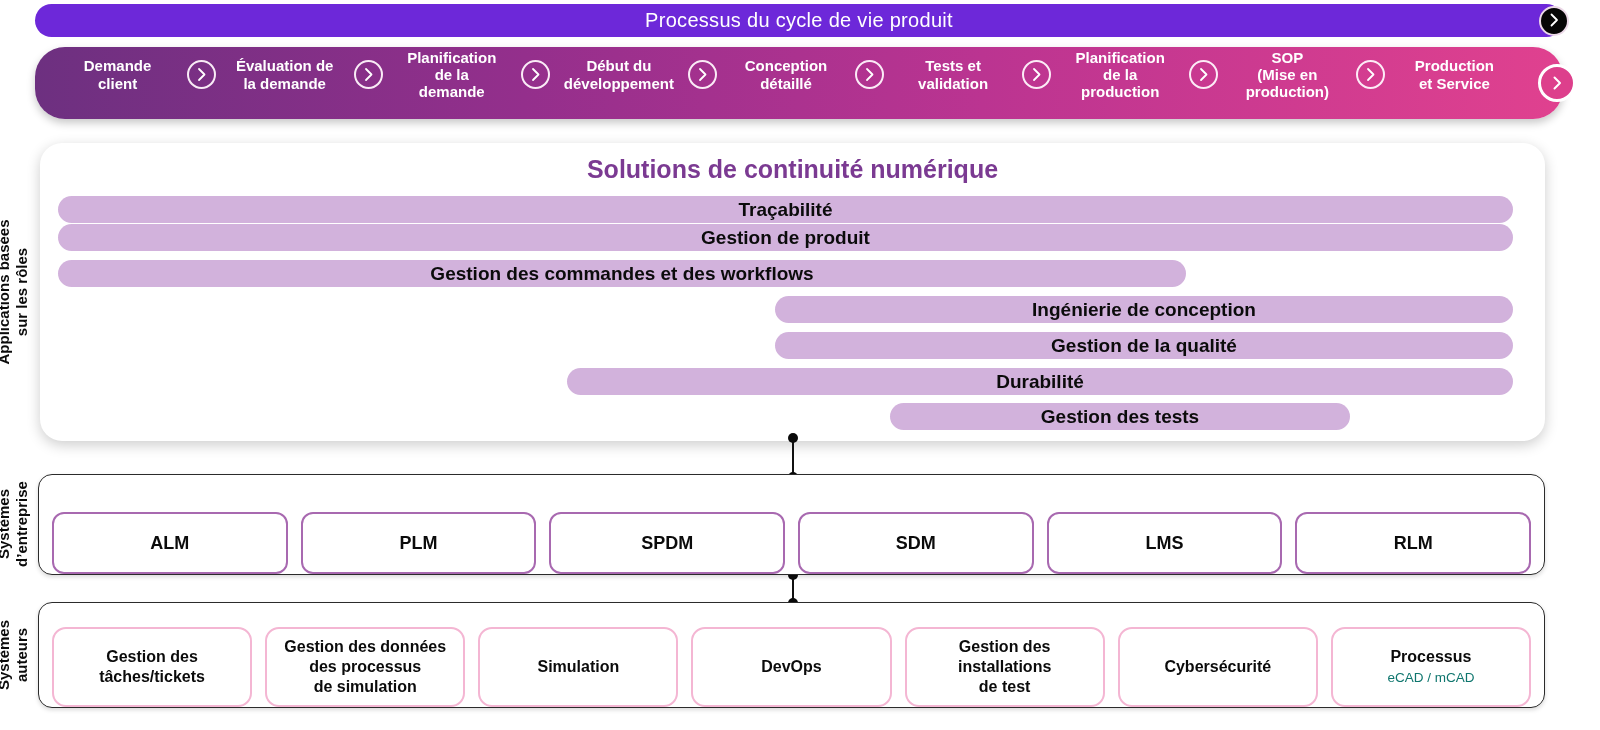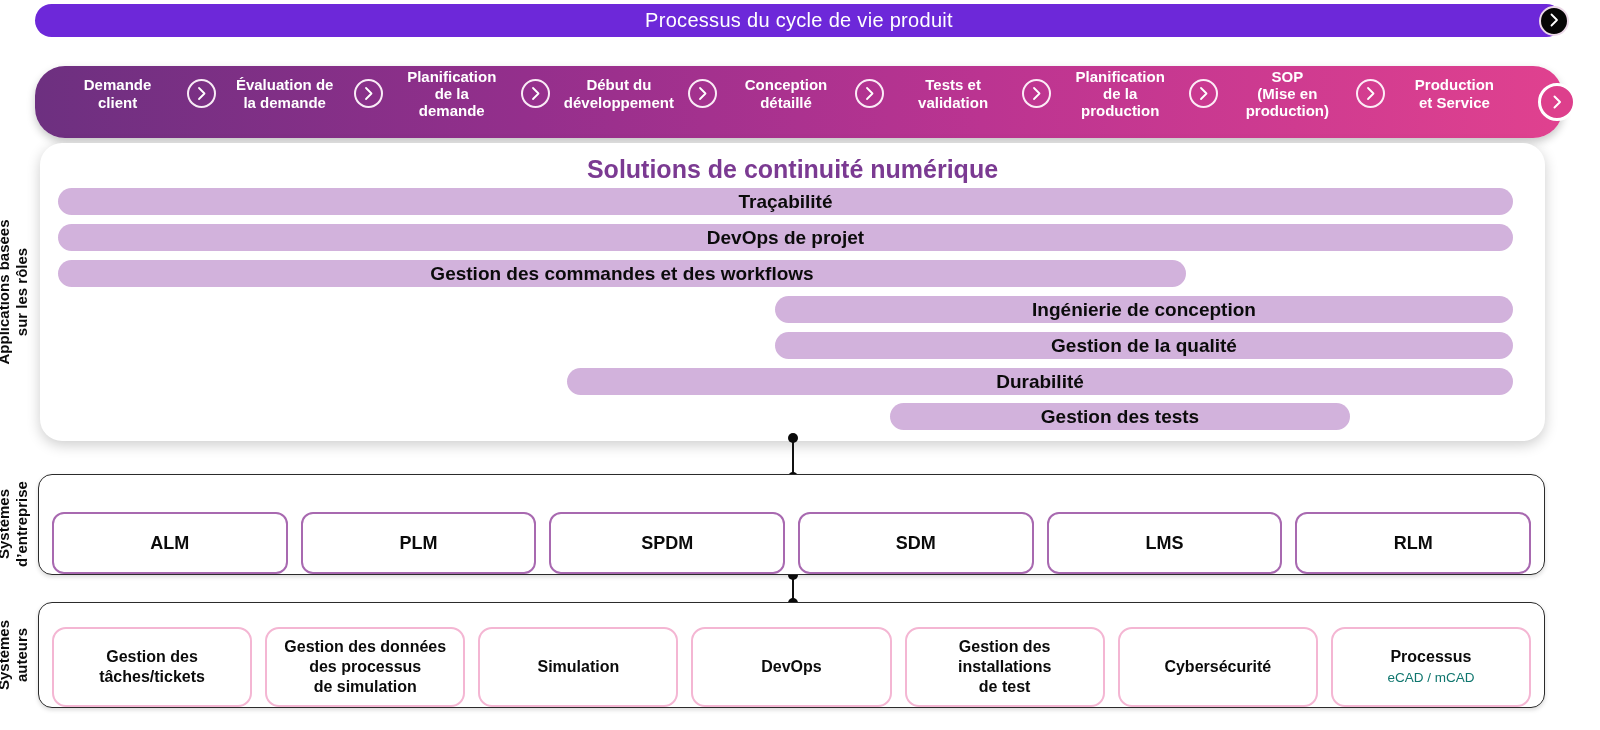--- a/index.html
+++ b/index.html
@@ -27,21 +27,20 @@
 
   
   .process-bar {
     position:absolute; left:35px; top:47px; width:1528px; height:72px;
     border-radius:30px;
     background:linear-gradient(90deg,#6d3080 0%, #942f8c 32%, #bb3491 62%, #e0418f 100%);
     box-shadow:0 4px 9px rgba(0,0,0,.22);
     display:flex; align-items:center;
     padding:0 40px 17px 14px; box-sizing:border-box;
     color:#ffffff;
-    margin-top:19px;
   }
   .stage {
     flex:1 1 0; text-align:center; font-weight:bold; font-size:15px;
     line-height:1.15; white-space:pre-line;
   }
   .stage-sep { flex:0 0 30px; display:flex; align-items:center; justify-content:center; }
   .chev-circle {
     width:29px; height:29px; border-radius:50%;
     border:2px solid rgba(255,245,252,.95);
     display:flex; align-items:center; justify-content:center; box-sizing:border-box;
@@ -61,21 +60,21 @@
   }
   .panel-title {
     padding-top:12px; text-align:center;
     color:#7b3a92; font-size:25px; font-weight:bold;
   }
   .sbar {
     position:absolute; height:27px; background:#d2b2dc; border-radius:14px;
     display:flex; align-items:center; justify-content:center;
     font-weight:bold; font-size:19px; color:#0b0b0b;
   }
-  .sbar1 { left:18px;  top:45px;  width:1455px; }
+  .sbar1 { left:18px;  top:53px;  width:1455px; }
   .sbar2 { left:18px;  top:81px;  width:1455px; }
   .sbar3 { left:18px;  top:117px; width:1128px; }
   .sbar4 { left:735px; top:153px; width:738px; }
   .sbar5 { left:735px; top:189px; width:738px; }
   .sbar6 { left:527px; top:225px; width:946px; }
   .sbar7 { left:850px; top:260px; width:460px; }
 
   
   .conn-line { position:absolute; width:2px; background:#111111; left:792px; }
   .conn-line1 { top:438px; height:40px; }
@@ -213,21 +212,21 @@
   <span class="process-end-chev">
     <svg width="12" height="16" viewBox="0 0 12 16">
         <path d="M3.5 2.5 L9 8 L3.5 13.5" fill="none" stroke="#fff" stroke-width="2" stroke-linecap="round" stroke-linejoin="round"></path>
       </svg>
   </span>
 </div>
 
 <div class="panel">
   <div class="panel-title">Solutions de continuité numérique</div>
   <div class="sbar sbar1">Traçabilité</div>
-  <div class="sbar sbar2">DevOps de projet</div>
+  <div class="sbar sbar2">Gestion de produit</div>
   <div class="sbar sbar3">Gestion des commandes et des workflows</div>
   <div class="sbar sbar4">Ingénierie de conception</div>
   <div class="sbar sbar5">Gestion de la qualité</div>
   <div class="sbar sbar6">Durabilité</div>
   <div class="sbar sbar7">Gestion des tests</div>
 </div>
 
 <div class="conn-line conn-line1"></div>
 <div class="conn-dot dot1"></div>
 <div class="conn-dot dot2"></div>

